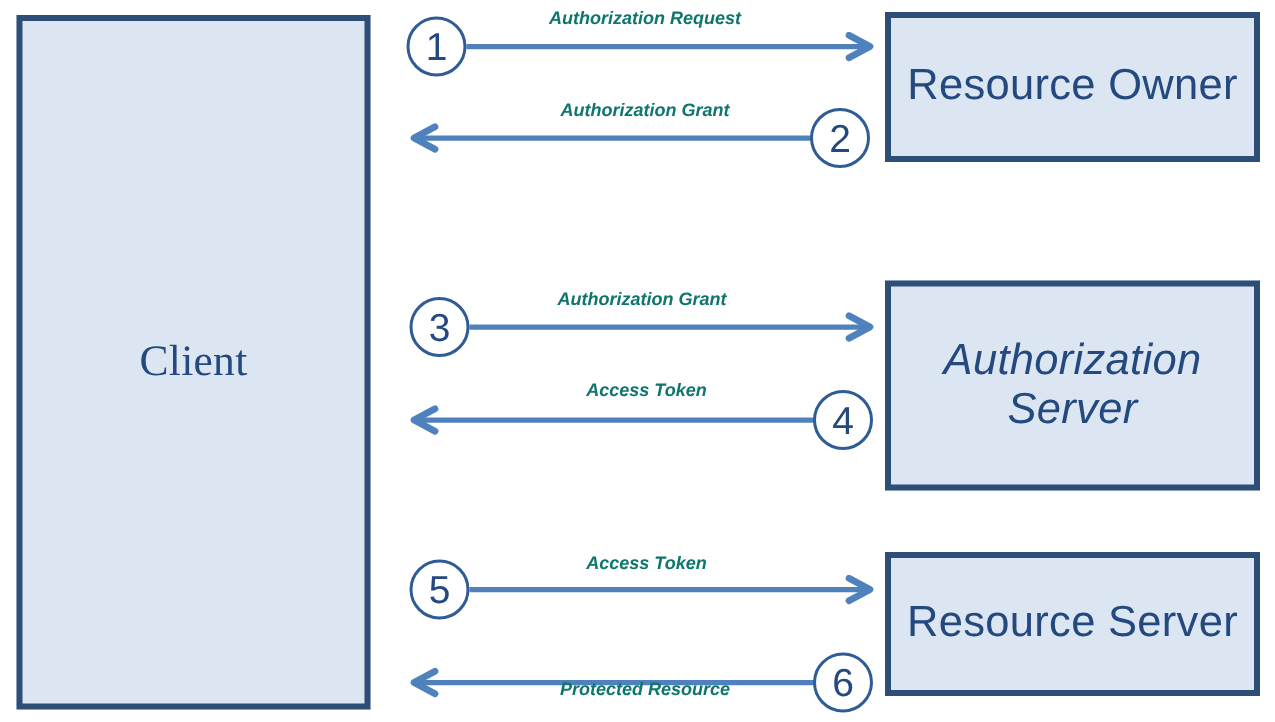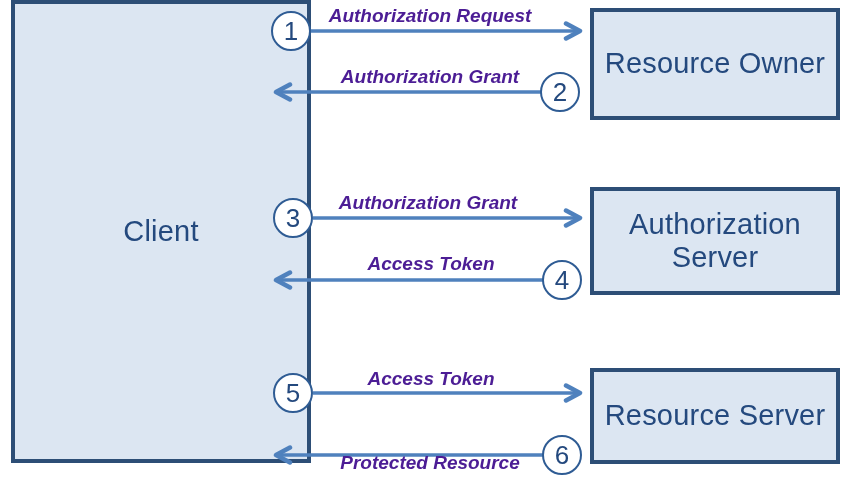--- a/index.html
+++ b/index.html
@@ -20,23 +20,23 @@
     align-items: center;
     justify-content: center;
     text-align: center;
   }
   .box .box-label {
     color: #24497E;
     font-size: 29px;
     line-height: 1.15;
     letter-spacing: 0.2px;
   }
-  .box-client { left: 11px; top: 0; width: 300px; height: 463px; }
-  .box-resource-owner { left: 590px; top: 8px; width: 250px; height: 112px; }
-  .box-auth-server { left: 590px; top: 187px; width: 250px; height: 108px; }
+  .box-client { left: 11px; top: 10px; width: 236px; height: 463px; font-family: Liberation Serif, serif; }
+  .box-resource-owner { left: 590px; top: 8px; width: 250px; height: 100px; }
+  .box-auth-server { left: 590px; top: 187px; width: 250px; height: 140px; font-style: italic; }
   .box-auth-server .box-label { max-width: 200px; }
   .box-resource-server { left: 590px; top: 368px; width: 250px; height: 96px; }
 
   svg.arrows {
     position: absolute;
     left: 0; top: 0;
     width: 850px; height: 481px;
     pointer-events: none;
   }
 
@@ -61,22 +61,22 @@
   .circle-4 { left: 542px; top: 260px; }
   .circle-5 { left: 273px; top: 373px; }
   .circle-6 { left: 542px; top: 435px; }
 
   .flow-label {
     position: absolute;
     transform: translateX(-50%);
     white-space: nowrap;
     font-style: italic;
     font-weight: 600;
-    font-size: 19px;
-    color: #4c1d95;
+    font-size: 12px;
+    color: #0f766e;
   }
   .label-1 { left: 430px; top: 5px; }
   .label-2 { left: 430px; top: 66px; }
   .label-3 { left: 428px; top: 192px; }
   .label-4 { left: 431px; top: 253px; }
   .label-5 { left: 431px; top: 368px; }
   .label-6 { left: 430px; top: 428px; margin-top: 24px; }
 </style>
 </head>
 <body>

